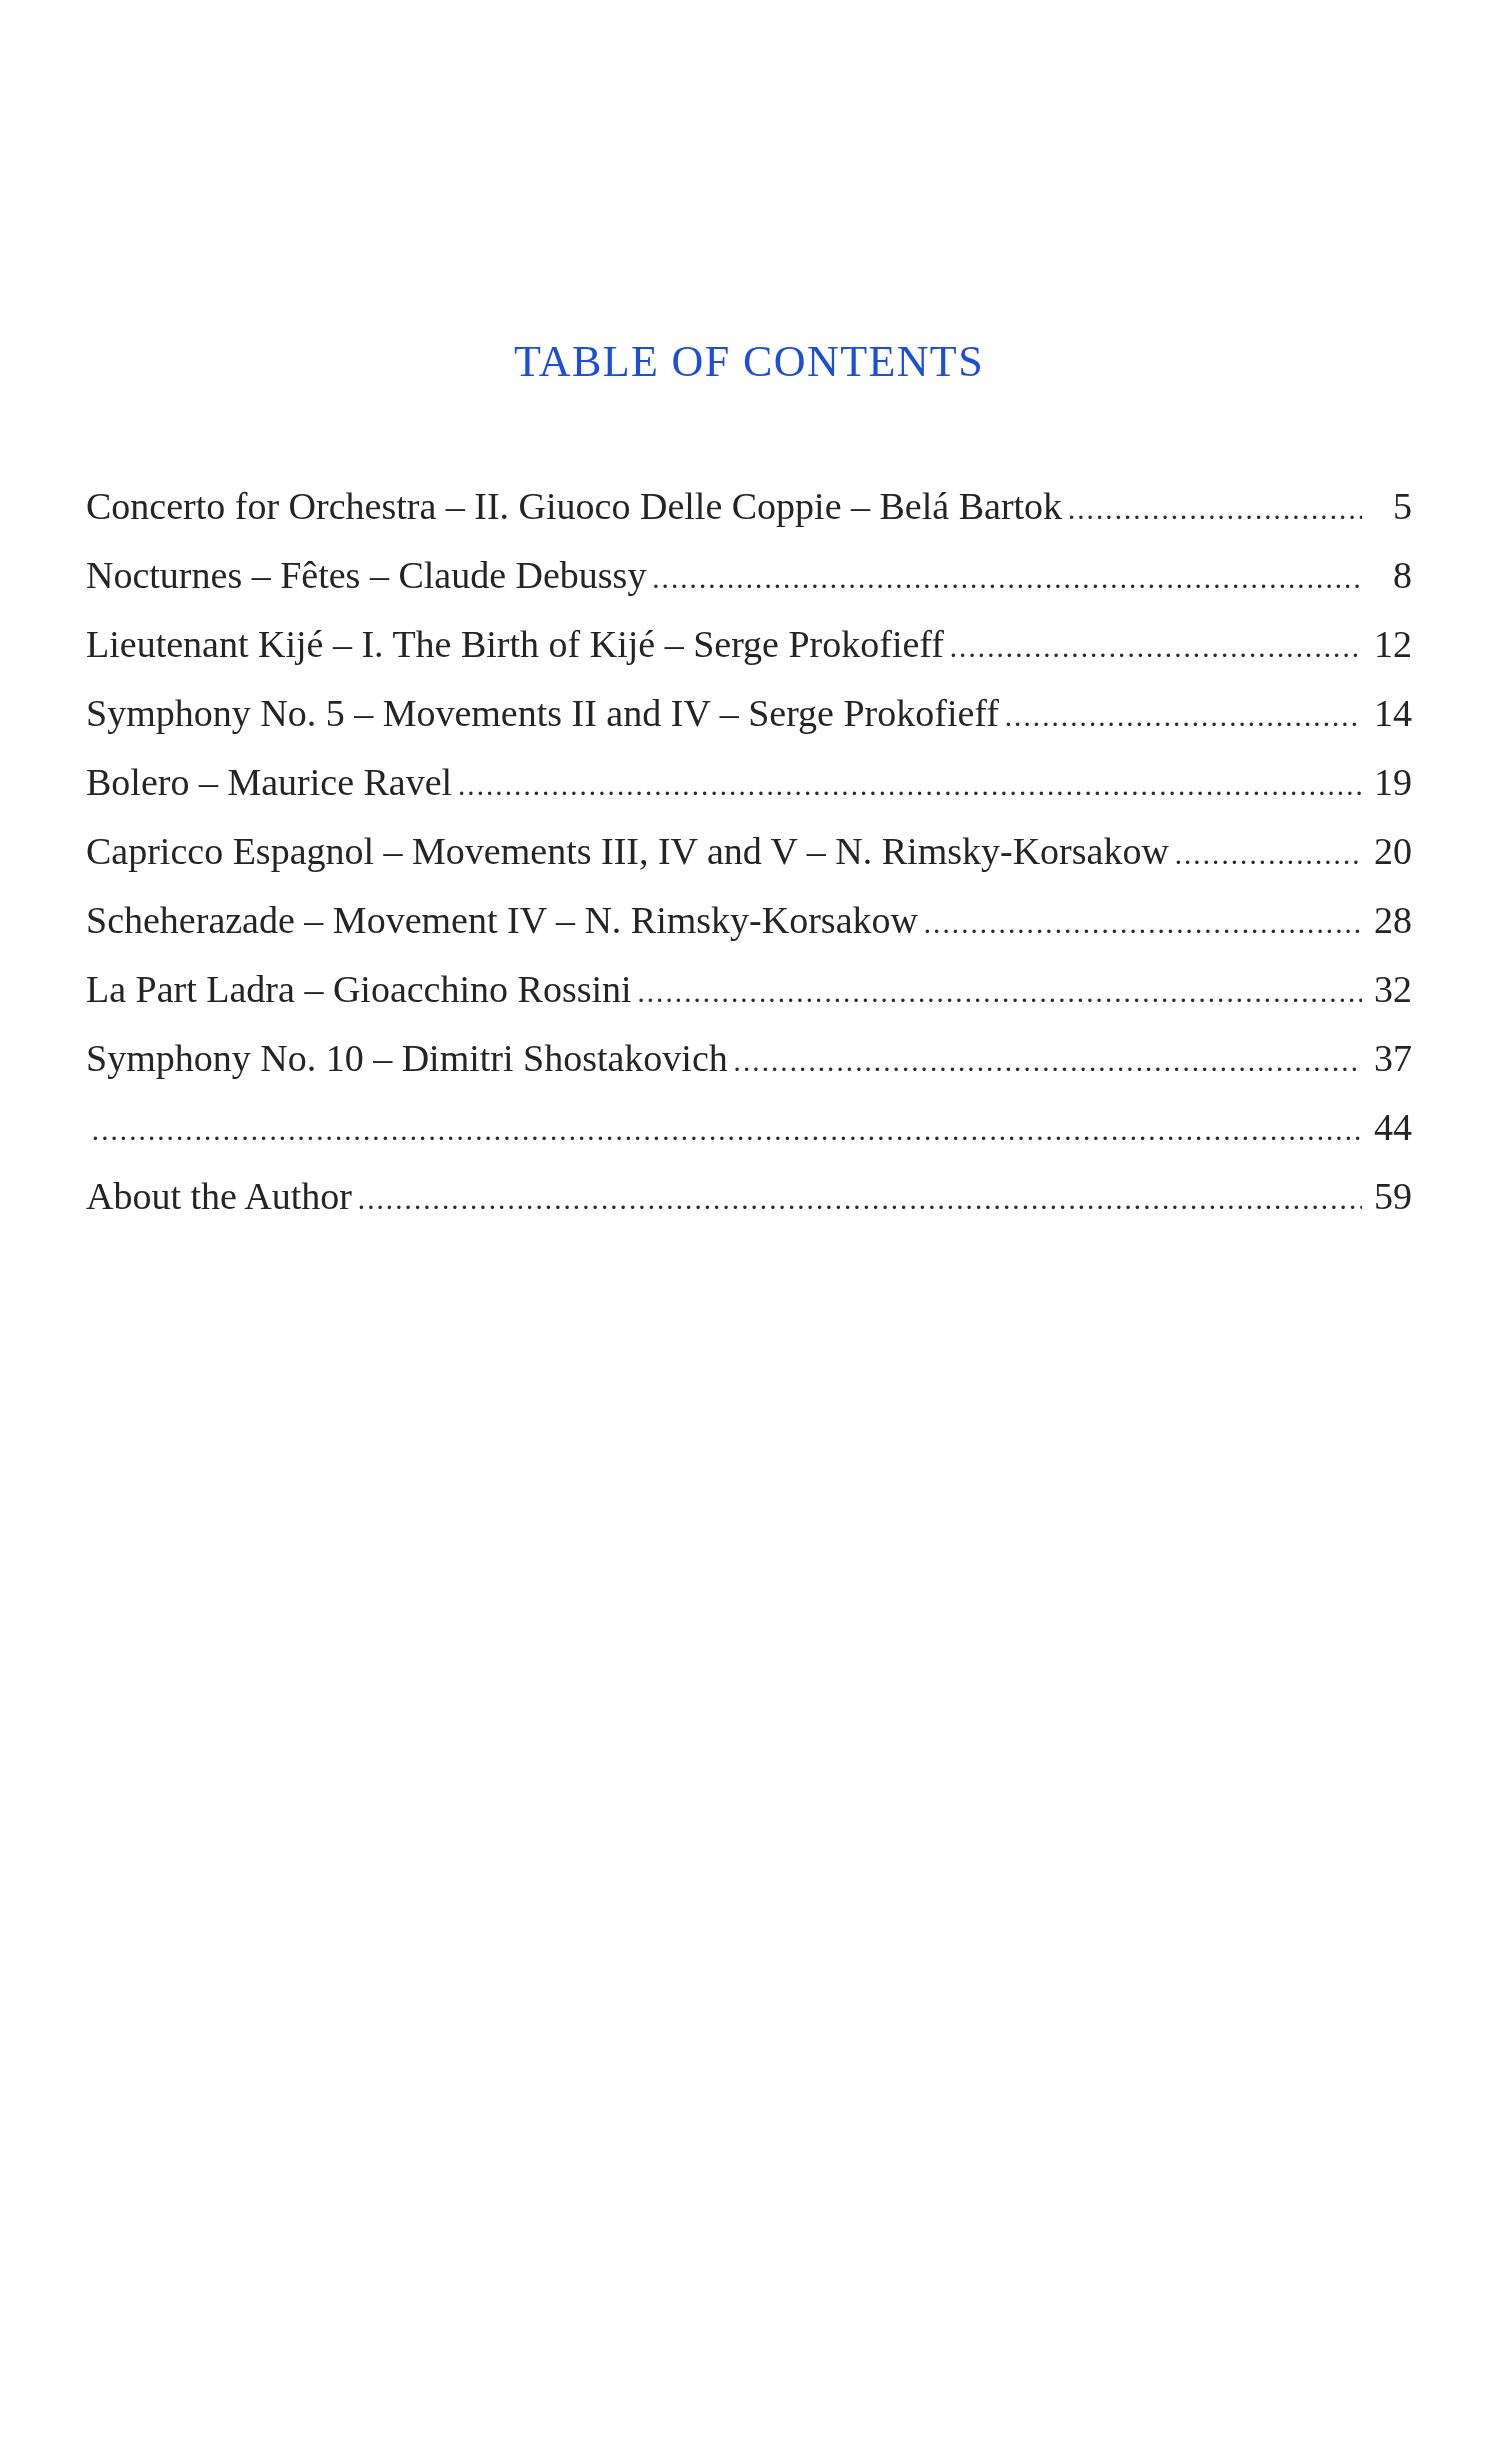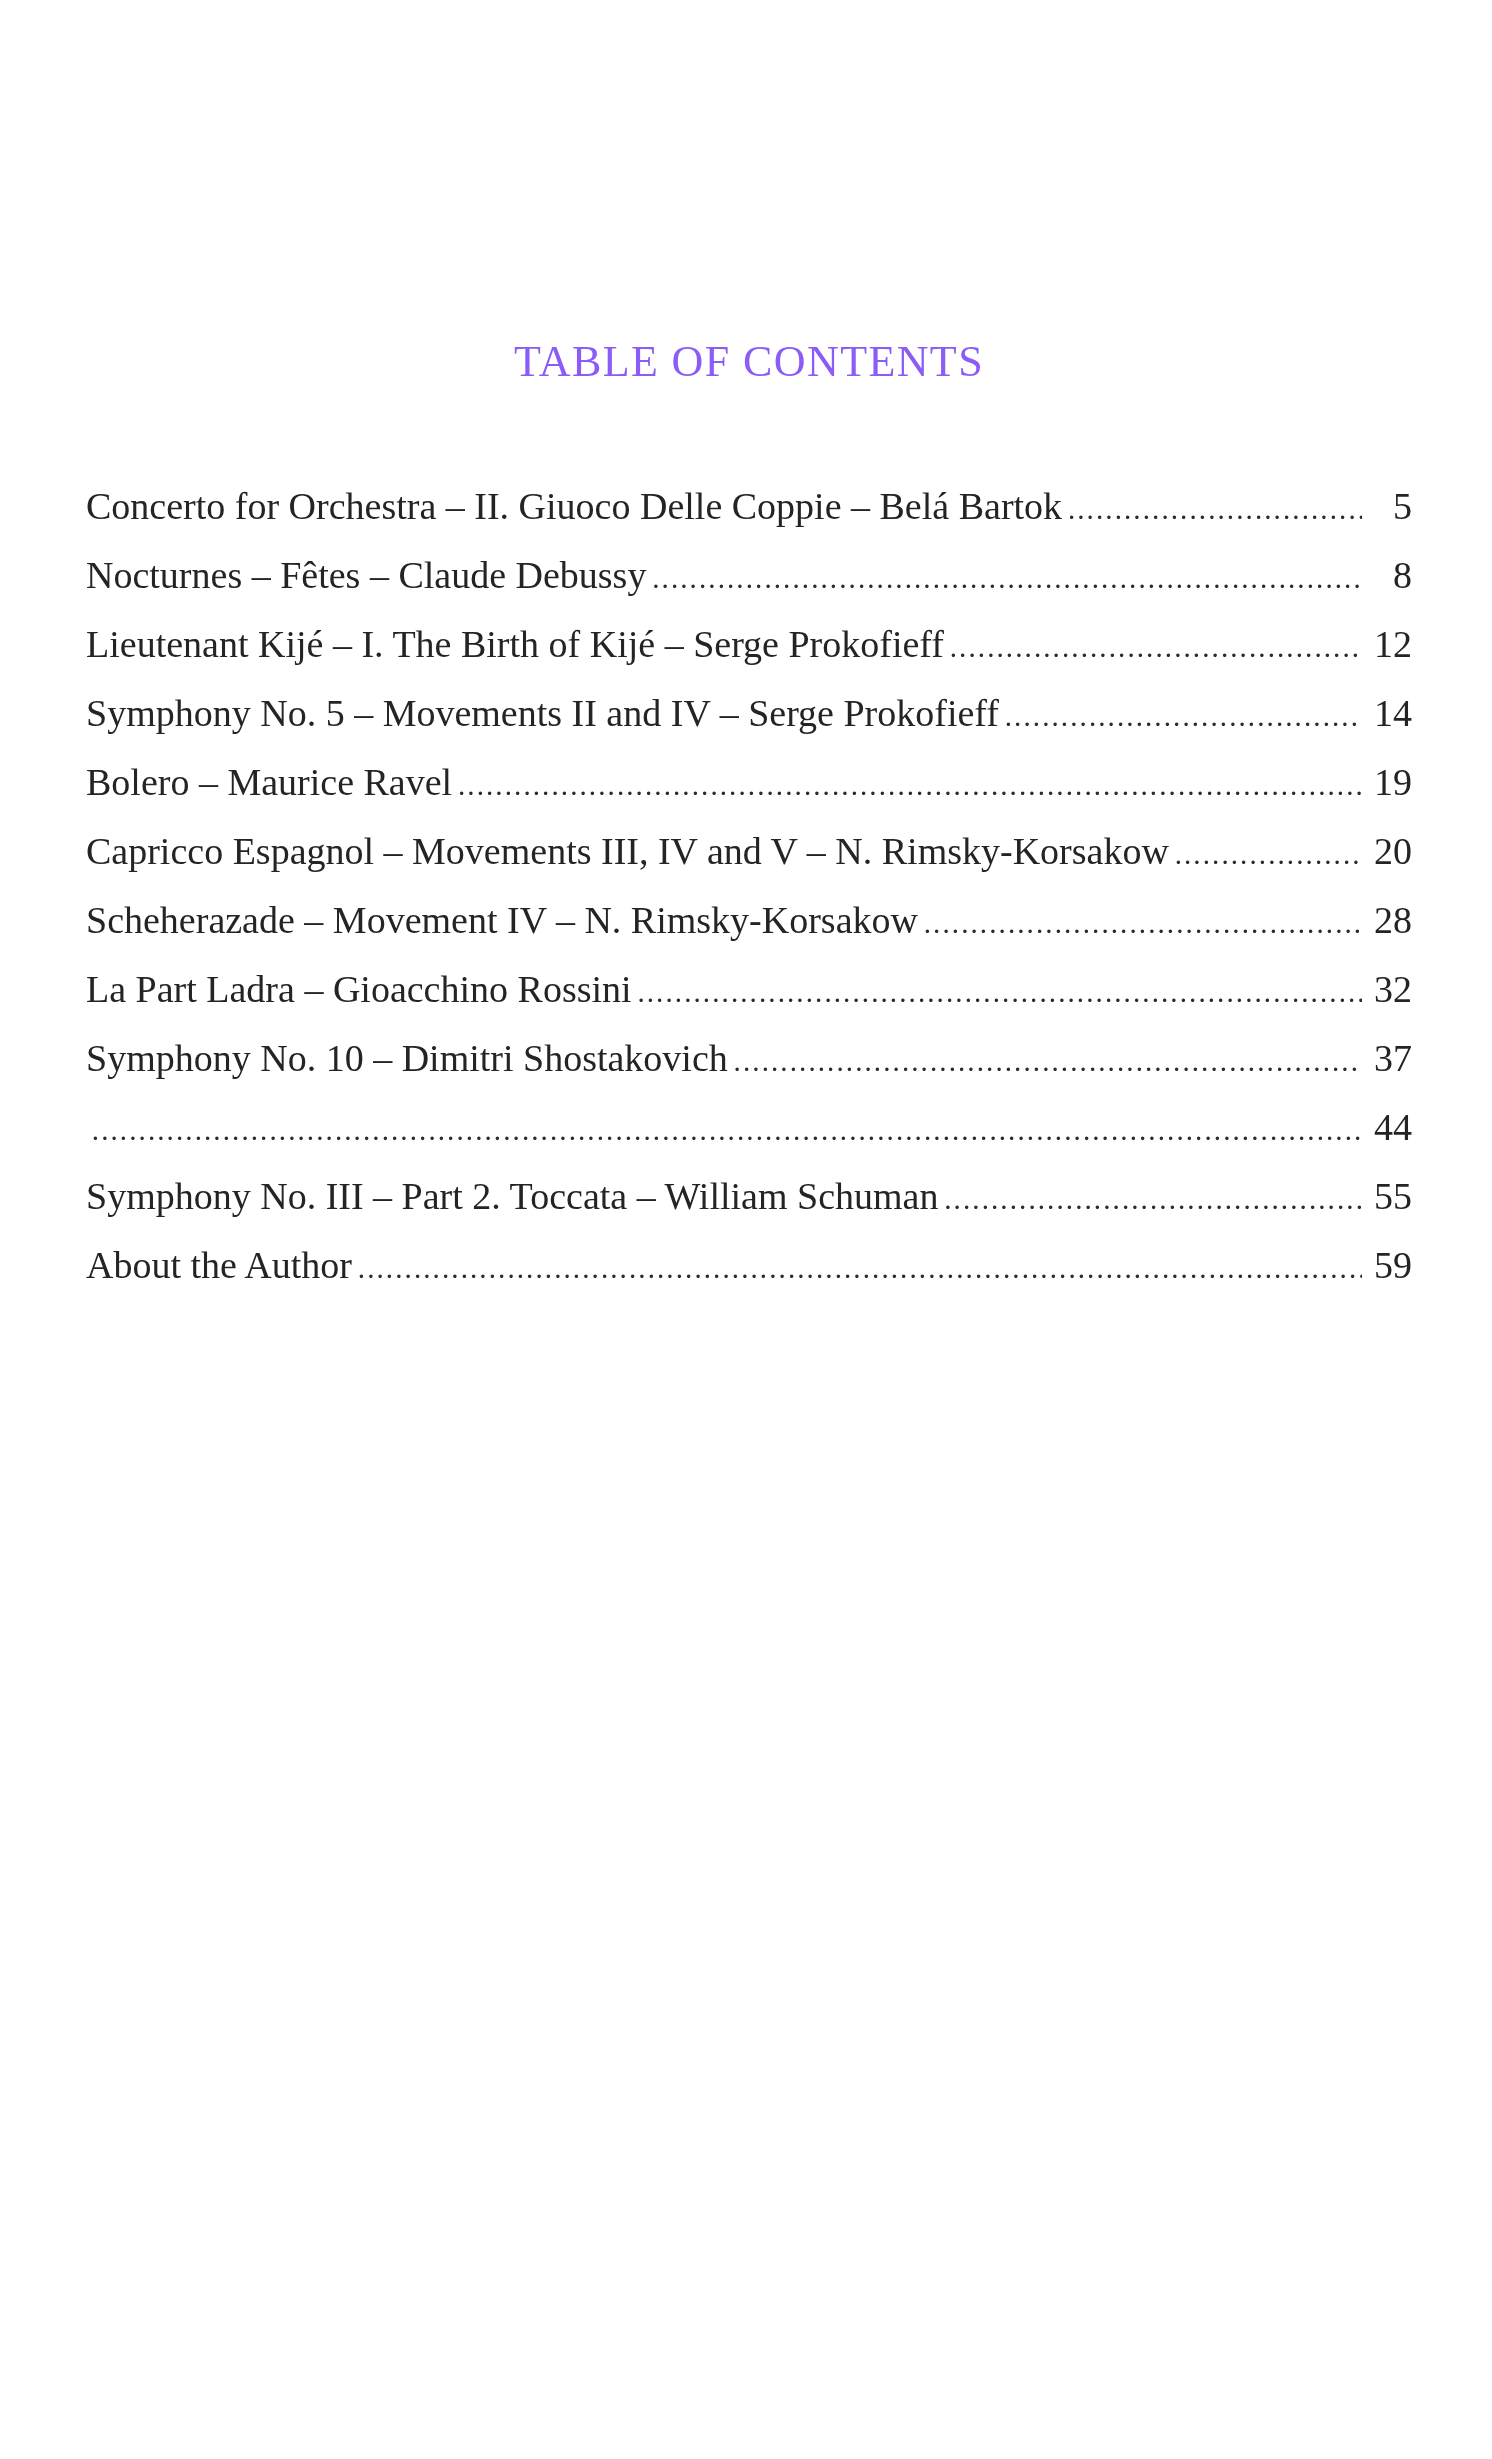--- a/index.html
+++ b/index.html
@@ -20,21 +20,21 @@
     padding-top: 336px;
     box-sizing: border-box;
   }
   .page-title {
     margin: 0;
     font-size: 44px;
     font-weight: 400;
     letter-spacing: 1.4px;
     line-height: 1.2;
     text-align: center;
-    color: #8b5cf6;
+    color: #1d4ed8;
     font-family: "Liberation Serif", "DejaVu Serif", serif;
   }
   .toc {
     margin-top: 95px;
   }
   .toc-row {
     display: flex;
     align-items: baseline;
     height: 69px;
     font-size: 38px;
@@ -125,25 +125,20 @@
       <span class="entry-title">Symphony No. 10 – Dimitri Shostakovich</span>
       <span class="leader"></span>
       <span class="page-num">37</span>
     </div>
 
     <div class="toc-row">
       <span class="leader"></span>
       <span class="page-num">44</span>
     </div>
 
-    <div class="toc-row">
-      <span class="entry-title">Symphony No. III – Part 2. Toccata – William Schuman</span>
-      <span class="leader"></span>
-      <span class="page-num">55</span>
-    </div>
 
     <div class="toc-row">
       <span class="entry-title">About the Author</span>
       <span class="leader"></span>
       <span class="page-num">59</span>
     </div>
 
   </div>
 </div>
 

